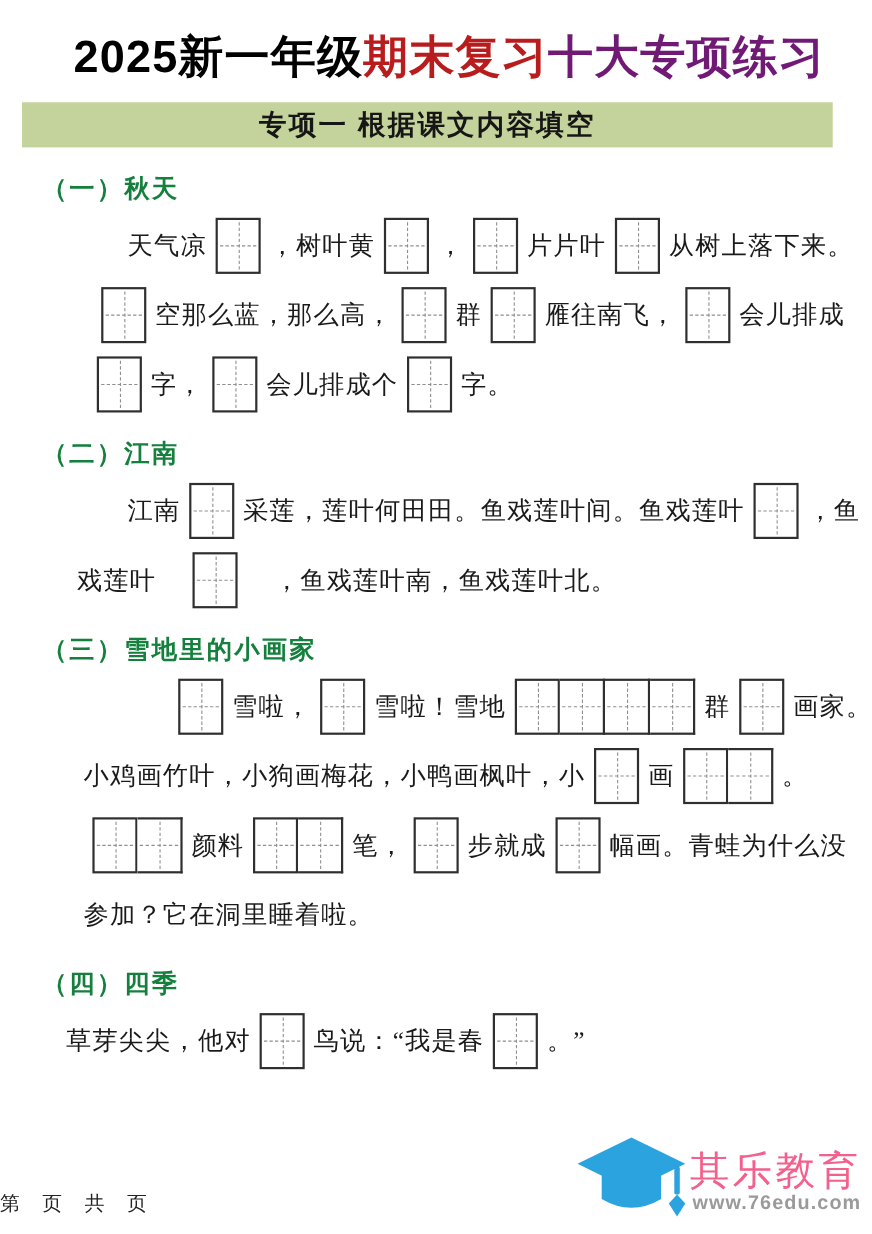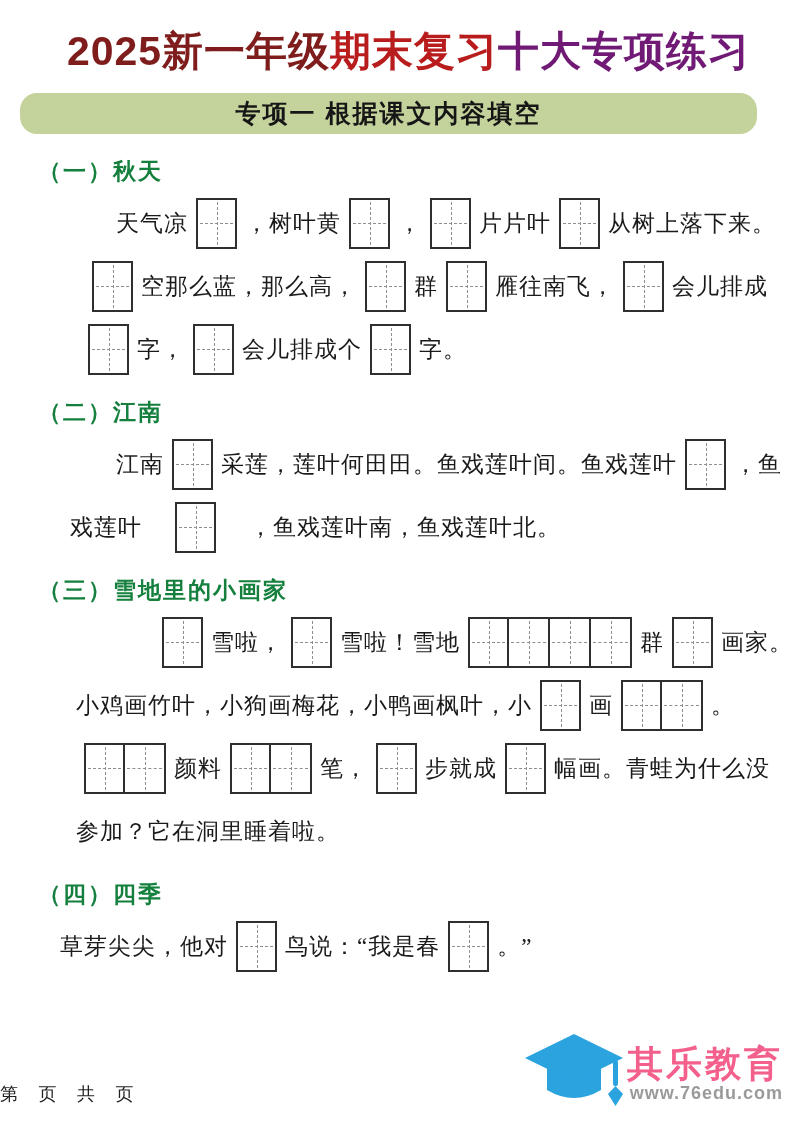--- a/index.html
+++ b/index.html
@@ -3,29 +3,29 @@
 <meta charset="utf-8">
 <style>
   * { margin:0; padding:0; box-sizing:border-box; }
   html,body { width:793px; height:1122px; background:#ffffff; overflow:hidden;
               font-family:"Liberation Serif","DejaVu Serif",serif; color:#1a1a1a; }
   .page { position:relative; width:793px; height:1122px; background:#fff; }
 
   
   .page-title { text-align:center; padding-top:24px; font-size:41px; font-weight:bold;
                 font-family:"Liberation Sans","DejaVu Sans",sans-serif; letter-spacing:1px; white-space:nowrap; }
-  .t-black { color:#7f1d1d;margin-left:24px; }
+  .t-black { color:#000000;margin-left:24px; }
   .t-blue  { color:#b91c1c; }
   .t-red   { color:#701a75; }
 
   
   .banner { margin:14px 36px 0 20px; height:41px; background:#c4d29b;
             display:flex; align-items:center; justify-content:center;
             font-size:25px; font-weight:bold; color:#161616; letter-spacing:2px;
-            font-family:"Liberation Sans","DejaVu Sans",sans-serif;border-radius:17px; }
+            font-family:"Liberation Sans","DejaVu Sans",sans-serif; }
 
   
   .content { padding:0 38px; }
   .section { margin-top:22px; }
   .section-heading { font-size:23px; font-weight:bold; color:#15803d;
                      letter-spacing:2px; margin-bottom:10px; }
   .line { display:flex; align-items:center; min-height:52px; margin-bottom:11px;
           font-size:23px; letter-spacing:1px; white-space:pre; }
   .seg-text { display:inline-block; }
 
@@ -39,21 +39,21 @@
                       border-top:1px dashed #8f8f8f; }
 
   
   .footer { position:absolute; bottom:16px; left:0; width:100%; text-align:left;
             font-size:18px; letter-spacing:8px; color:#222; }
 
   
   .logo { position:absolute; right:10px; bottom:4px; display:flex; align-items:center; }
   .logo-cap { width:102px; height:88px; flex:0 0 auto; }
   .logo-text { display:flex; flex-direction:column; align-items:flex-end; margin-left:2px; }
-  .logo-brand { font-size:36px; font-weight:bold; color:#f4608c; letter-spacing:3px;
+  .logo-brand { font-size:36px; font-weight:normal; color:#f4608c; letter-spacing:3px;
                 font-family:"Liberation Sans","DejaVu Sans",sans-serif; line-height:1.1; }
   .logo-site  { font-size:18px; font-weight:bold; color:#9a9a9a; letter-spacing:1px;
                 font-family:"Liberation Sans","DejaVu Sans",sans-serif; line-height:1.1; }
 </style>
 </head>
 <body>
 
 <div class="page">
 
   <div class="page-title">

